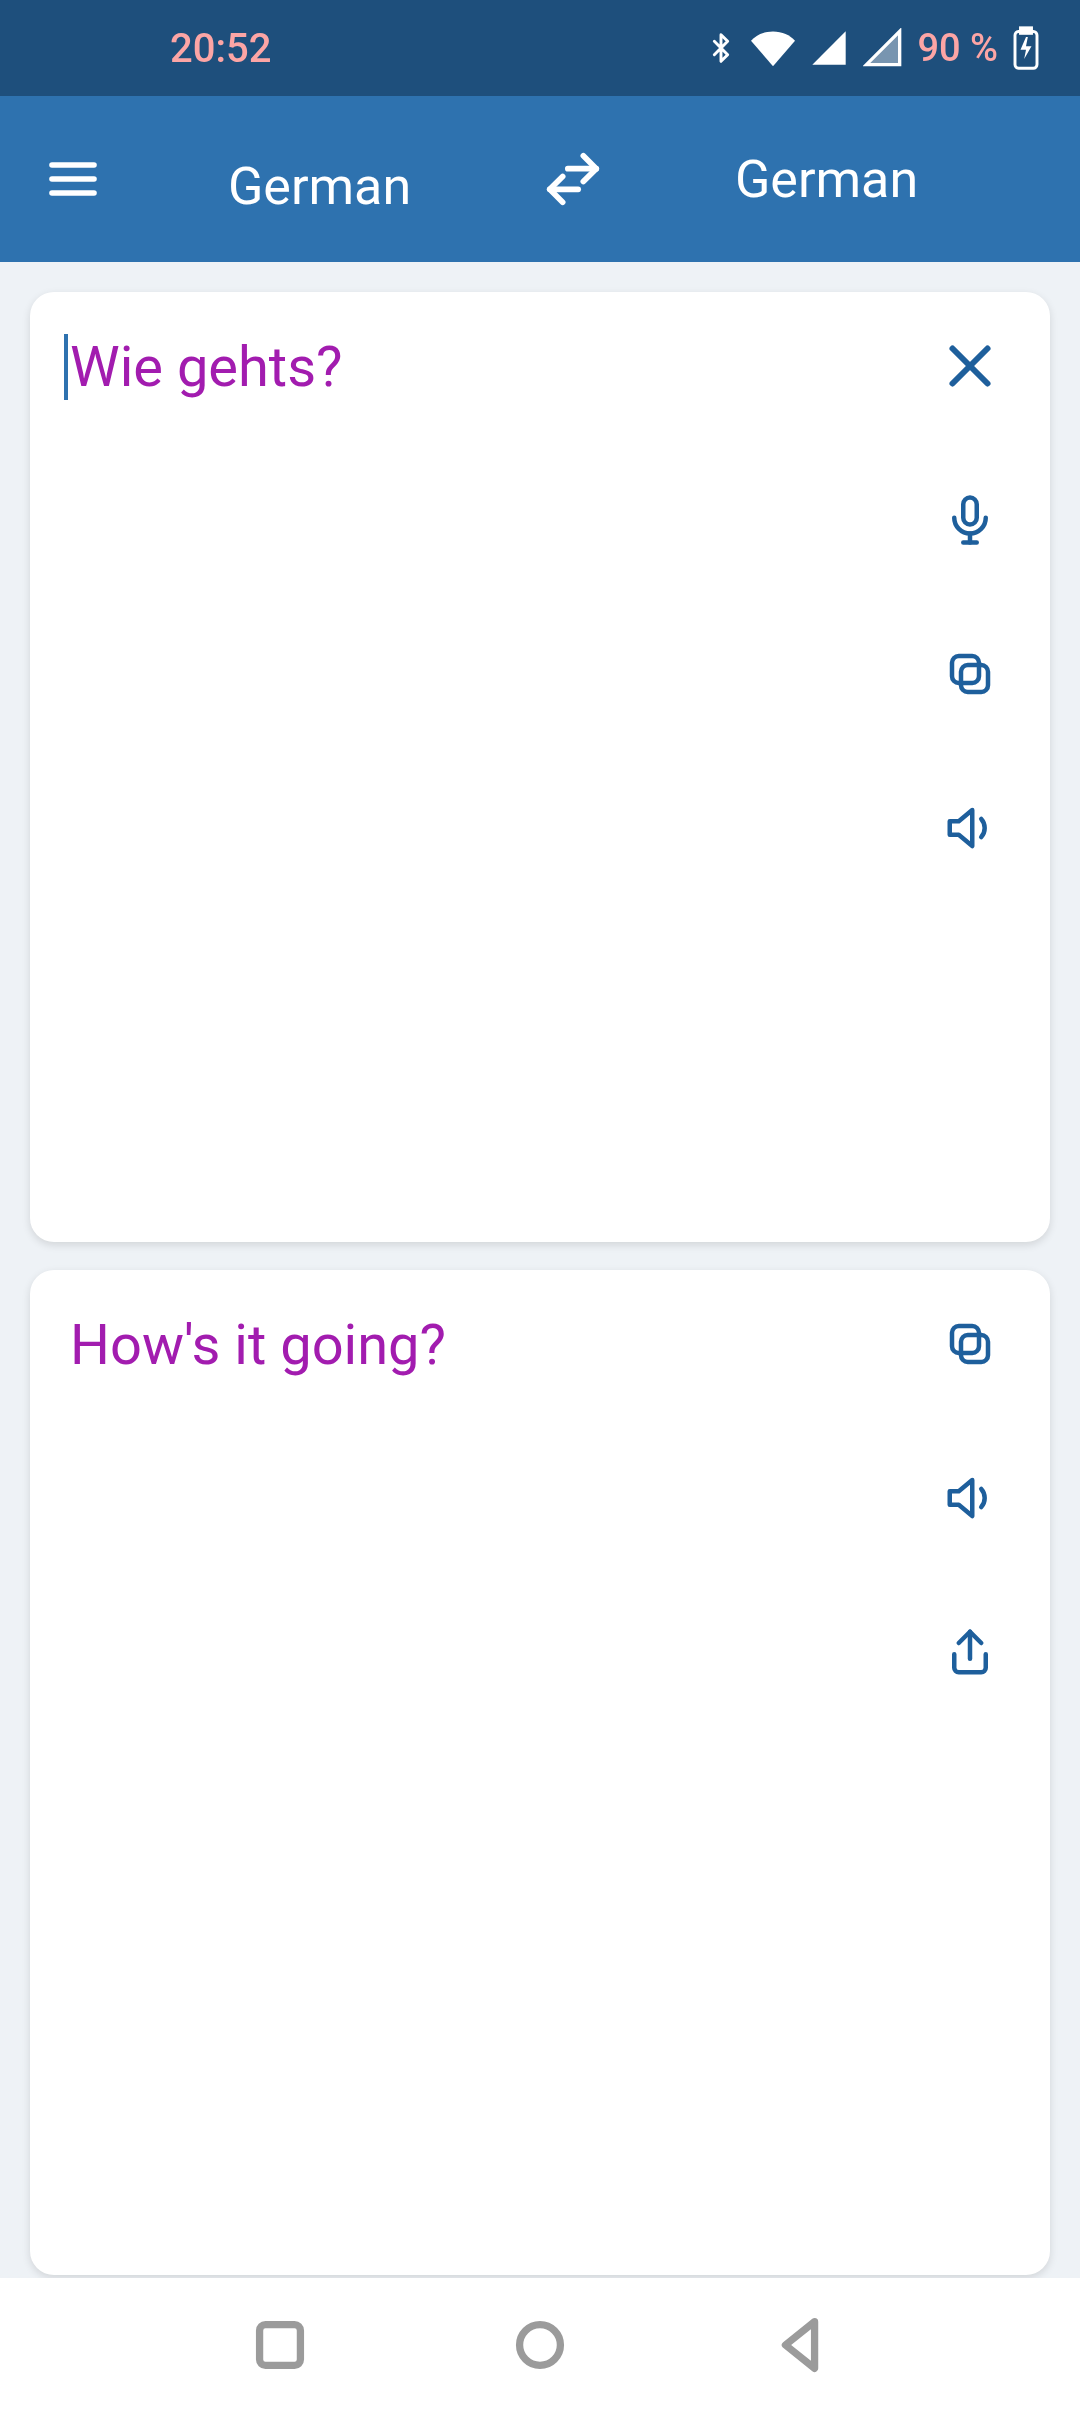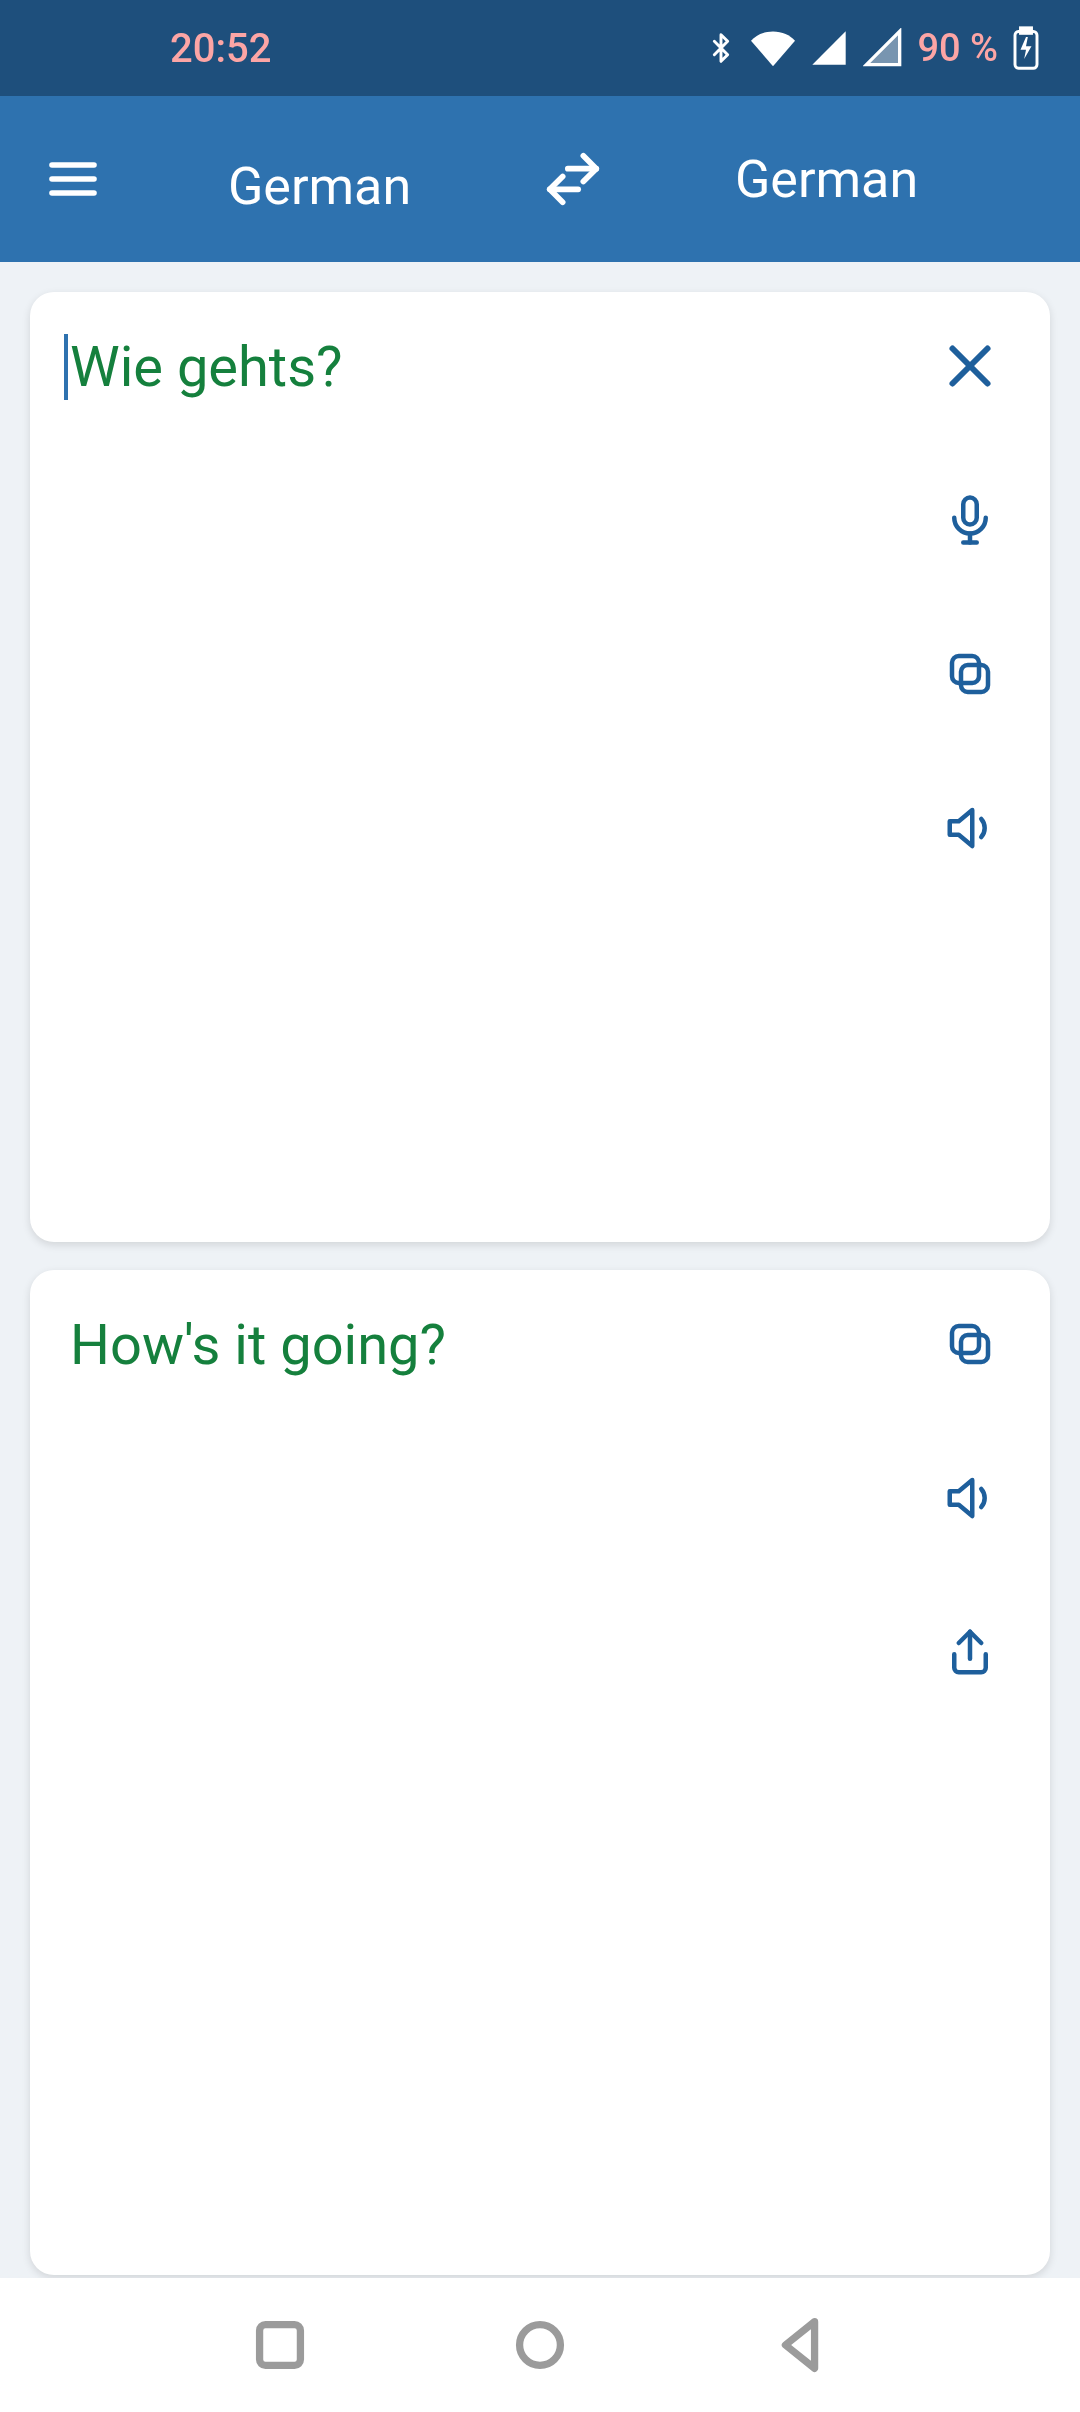--- a/index.html
+++ b/index.html
@@ -63,21 +63,21 @@
     box-shadow: 0 3px 8px rgba(0,0,0,0.12);
     padding: 40px 40px;
     display:flex;
     position: relative;
   }
   .card1 { height: 950px; margin-bottom: 28px; }
   .card2 { height: 1005px; }
   .text-area {
     flex: 1;
     font-size: 56px;
-    color: #15803d;
+    color: #a21caf;
     line-height: 1.25;
     padding-right: 20px;
   }
   .cursor {
     border-left: 4px solid #2e72af;
     padding-left: 2px;
     margin-left: -6px;
   }
   .side-icons {
     width: 80px;

